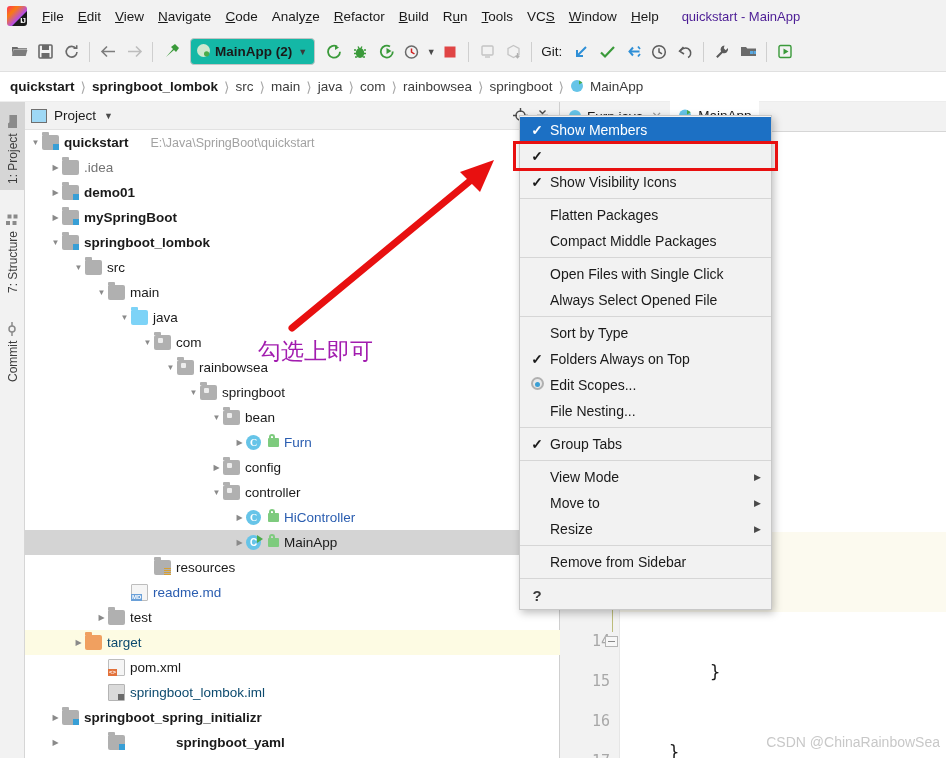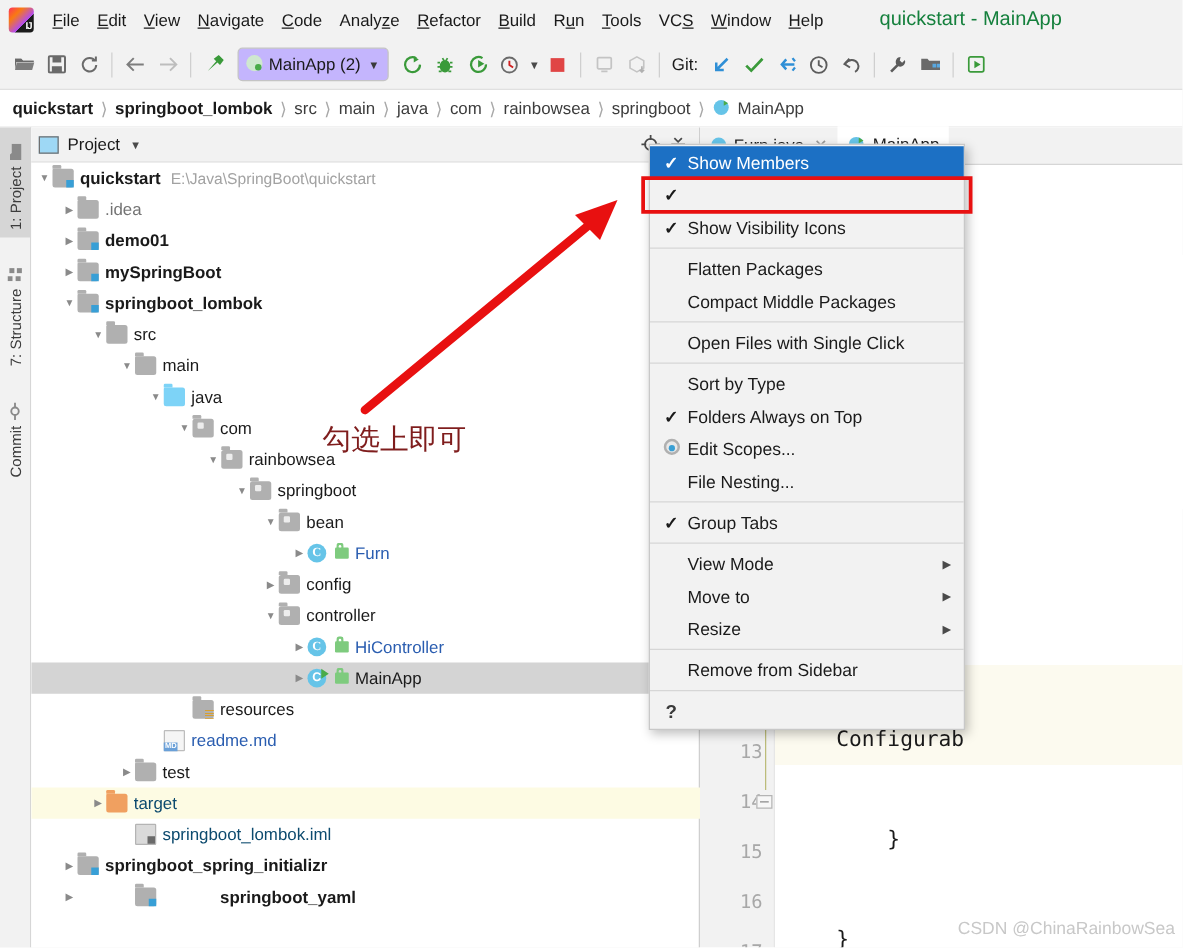--- a/index.html
+++ b/index.html
@@ -24,38 +24,38 @@
   .ij-logo:after{
     content:"IJ";position:absolute;right:2px;bottom:1px;
     font-size:8px;font-weight:bold;color:#fff;font-family:"Liberation Sans",sans-serif;
     letter-spacing:-1px;
   }
   .menuitem{
     padding:3px 7px;font-size:13.5px;color:#1a1a1a;cursor:default;white-space:nowrap;
   }
   .menuitem .mn{text-decoration:underline;}
   .wintitle{
-    margin-left:38px;color:#15803d;font-size:16px;white-space:nowrap;overflow:hidden;
+    margin-left:16px;color:#4c1d95;font-size:13px;white-space:nowrap;overflow:hidden;
   }
 
   
   .toolbar{
     position:absolute;left:0;top:32px;width:946px;height:40px;
     background:#f2f2f2;display:flex;align-items:center;padding-left:6px;
     border-bottom:1px solid #e0e0e0;box-sizing:border-box;
   }
   .tbtn{
     width:26px;height:26px;display:flex;align-items:center;justify-content:center;
     flex:none;color:#5c5c5c;
   }
   .tsep{width:1px;height:20px;background:#cfcfcf;margin:0 5px;flex:none;}
   .runconfig{
-    display:flex;align-items:center;height:25px;background:#c4b5fd;
+    display:flex;align-items:center;height:25px;background:#14b8a6;
     border:1px solid #c4c4c4;border-radius:4px;padding:0 7px 0 5px;margin:0 6px;
-    white-space:nowrap;flex:none;
+    white-space:nowrap;flex:none;font-weight:bold;
   }
   .runconfig .rcname{font-size:13.5px;margin:0 6px 0 4px;color:#1a1a1a;}
   .gitlabel{font-size:13.5px;color:#1a1a1a;margin:0 6px 0 4px;}
 
   
   .crumbbar{
     position:absolute;left:0;top:72px;width:946px;height:30px;
     background:#ffffff;display:flex;align-items:center;padding-left:10px;
     box-sizing:border-box;overflow:hidden;border-bottom:1px solid #ededed;
   }
@@ -105,21 +105,21 @@
   .trow.warn{background:#fdfbe3;}
   .arrow{width:13px;flex:none;color:#8a8a8a;font-size:8px;text-align:center;}
   .arrow.down:before{content:"\25BC";}
   .arrow.right:before{content:"\25B6";}
   .ticon{width:17px;height:15px;margin-right:5px;flex:none;position:relative;}
   .tlabel{color:#1a1a1a;}
   .tlabel.b{font-weight:bold;}
   .tlabel.muted{color:#737373;}
   .tlabel.blue{color:#2a5db0;}
   .tlabel.olive{color:#0c4a6e;}
-  .tpath{color:#a2a2a2;margin-left:8px;font-size:12.5px;}
+  .tpath{color:#a2a2a2;margin-left:22px;font-size:12.5px;}
 
   
   .ic-folder{background:#b0b0b0;border-radius:1px 2px 2px 2px;}
   .ic-folder:before{content:"";position:absolute;left:0;top:-3px;width:7px;height:3px;background:#b0b0b0;border-radius:1px 1px 0 0;}
   .ic-folder.mod:after{content:"";position:absolute;right:0;bottom:0;width:6px;height:6px;background:#389fd6;}
   .ic-folder.src{background:#7dd3f7;}
   .ic-folder.src:before{background:#7dd3f7;}
   .ic-folder.target{background:#f0a060;}
   .ic-folder.target:before{background:#f0a060;}
   .ic-folder.res:after{content:"";position:absolute;right:0;bottom:0;width:7px;height:7px;
@@ -235,21 +235,21 @@
   .qmark{font-size:15px;color:#3a3a3a;}
 
   
   .redbox{
     position:absolute;left:513px;top:141px;width:265px;height:30px;
     border:3px solid #e81010;z-index:60;box-sizing:border-box;pointer-events:none;
   }
   
   .redarrow{position:absolute;left:280px;top:150px;z-index:55;pointer-events:none;}
   .cnnote{
-    position:absolute;left:258px;top:336px;color:#7f1d1d;
+    position:absolute;left:258px;top:336px;color:#a21caf;
     font-size:23px;font-family:"DejaVu Sans",sans-serif;z-index:55;white-space:nowrap;
   }
 </style>
 </head>
 <body>
 
 <div id="app">
 
   <div class="menubar">
     <div class="ij-logo"></div>
@@ -623,20 +623,25 @@
         <span class="ticon ic-folder"></span>
         <span class="tlabel">test</span>
       </div>
 
       <div class="trow warn" style="padding-left:47px;">
         <span class="arrow right"></span>
         <span class="ticon ic-folder target"></span>
         <span class="tlabel olive">target</span>
       </div>
 
+      <div class="trow" style="padding-left:70px;">
+        <span class="arrow"></span>
+        <span class="ticon ic-xml"></span>
+        <span class="tlabel">pom.xml</span>
+      </div>
 
       <div class="trow" style="padding-left:70px;">
         <span class="arrow"></span>
         <span class="ticon ic-iml"></span>
         <span class="tlabel olive">springboot_lombok.iml</span>
       </div>
 
       <div class="trow" style="padding-left:24px;">
         <span class="arrow right"></span>
         <span class="ticon ic-folder mod"></span>
@@ -728,20 +733,24 @@
     </div>
     <div class="mrow">
       <span class="mcheck"></span>
       <span class="mlabel">Compact Middle Packages</span>
     </div>
     <div class="mdiv"></div>
     <div class="mrow">
       <span class="mcheck"></span>
       <span class="mlabel">Open Files with Single Click</span>
     </div>
+    <div class="mrow">
+      <span class="mcheck"></span>
+      <span class="mlabel">Always Select Opened File</span>
+    </div>
     <div class="mdiv"></div>
     <div class="mrow">
       <span class="mcheck"></span>
       <span class="mlabel">Sort by Type</span>
     </div>
     <div class="mrow">
       <span class="mcheck">✓</span>
       <span class="mlabel">Folders Always on Top</span>
     </div>
     <div class="mrow">

